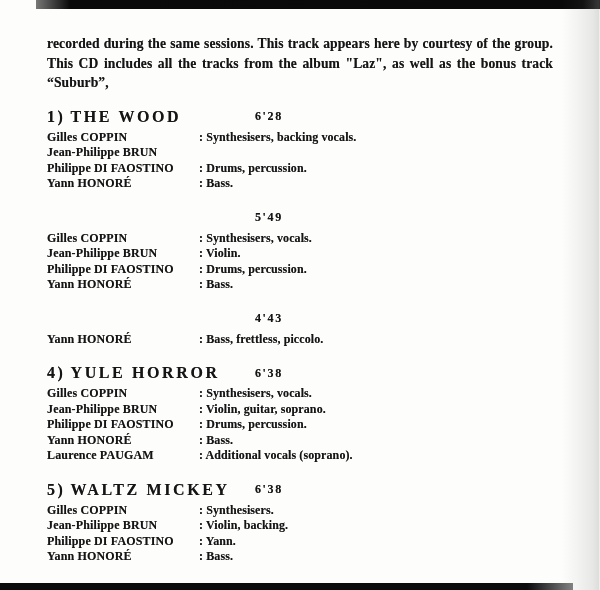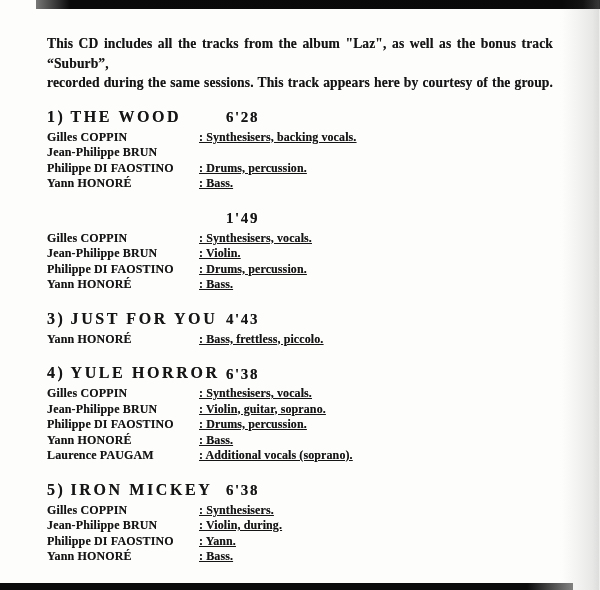--- a/index.html
+++ b/index.html
@@ -71,52 +71,52 @@
     white-space: nowrap;
   }
   .t-title {
     font-size: 16px;
     letter-spacing: 2.6px;
     text-shadow: 0 0 0.5px rgba(20,20,20,0.55);
   }
   .t-num { margin-right: 5px; }
   .t-dur {
     position: absolute;
-    left: 179px;
+    left: 208px;
     top: 1.5px;
-    font-size: 15px;
+    font-size: 12px;
     letter-spacing: 1.6px;
     text-shadow: 0 0 0.5px rgba(20,20,20,0.55);
   }
   .p-row {
     display: flex;
     font-size: 12px;
     line-height: 15.5px;
     white-space: nowrap;
     text-shadow: 0 0 0.4px rgba(20,20,20,0.5);
   }
   .p-name {
     flex: 0 0 152px;
     width: 152px;
     letter-spacing: 0.15px;
   }
-  .p-role { letter-spacing: 0.1px; text-decoration: underline; }
+  .p-role { letter-spacing: 0.1px; }
 </style>
 </head>
 <body>
 
 <div class="top-bar"></div>
 <div class="bottom-bar"></div>
 <div class="page-edge-shadow"></div>
 
 <div class="content">
 
   <div class="intro">
+    <div class="intro-line">recorded during the same sessions. This track appears here by courtesy of the group.</div>
     <div class="intro-line">This CD includes all the tracks from the album "Laz", as well as the bonus track “Suburb”,</div>
-    <div class="intro-line">recorded during the same sessions. This track appears here by courtesy of the group.</div>
   </div>
 
   <div class="track">
     <div class="t-row">
       <span class="t-title"><span class="t-num">1)</span><span>THE WOOD</span></span>
       <span class="t-dur">6'28</span>
     </div>
     <div class="p-row">
       <span class="p-name">Gilles COPPIN</span>
       <span class="p-role">: Synthesisers, backing vocals.</span>
@@ -129,21 +129,21 @@
       <span class="p-role">: Drums, percussion.</span>
     </div>
     <div class="p-row">
       <span class="p-name">Yann HONORÉ</span>
       <span class="p-role">: Bass.</span>
     </div>
   </div>
 
   <div class="track">
     <div class="t-row">
-      <span class="t-dur">1'49</span>
+      <span class="t-dur">5'49</span>
     </div>
     <div class="p-row">
       <span class="p-name">Gilles COPPIN</span>
       <span class="p-role">: Synthesisers, vocals.</span>
     </div>
     <div class="p-row">
       <span class="p-name">Jean-Philippe BRUN</span>
       <span class="p-role">: Violin.</span>
     </div>
     <div class="p-row">
@@ -151,21 +151,20 @@
       <span class="p-role">: Drums, percussion.</span>
     </div>
     <div class="p-row">
       <span class="p-name">Yann HONORÉ</span>
       <span class="p-role">: Bass.</span>
     </div>
   </div>
 
   <div class="track">
     <div class="t-row">
-      <span class="t-title"><span class="t-num">3)</span><span>JUST FOR YOU</span></span>
       <span class="t-dur">4'43</span>
     </div>
     <div class="p-row">
       <span class="p-name">Yann HONORÉ</span>
       <span class="p-role">: Bass, frettless, piccolo.</span>
     </div>
   </div>
 
   <div class="track">
     <div class="t-row">
@@ -189,30 +188,30 @@
       <span class="p-role">: Bass.</span>
     </div>
     <div class="p-row">
       <span class="p-name">Laurence PAUGAM</span>
       <span class="p-role">: Additional vocals (soprano).</span>
     </div>
   </div>
 
   <div class="track">
     <div class="t-row">
-      <span class="t-title"><span class="t-num">5)</span><span>IRON MICKEY</span></span>
+      <span class="t-title"><span class="t-num">5)</span><span>WALTZ MICKEY</span></span>
       <span class="t-dur">6'38</span>
     </div>
     <div class="p-row">
       <span class="p-name">Gilles COPPIN</span>
       <span class="p-role">: Synthesisers.</span>
     </div>
     <div class="p-row">
       <span class="p-name">Jean-Philippe BRUN</span>
-      <span class="p-role">: Violin, during.</span>
+      <span class="p-role">: Violin, backing.</span>
     </div>
     <div class="p-row">
       <span class="p-name">Philippe DI FAOSTINO</span>
       <span class="p-role">: Yann.</span>
     </div>
     <div class="p-row">
       <span class="p-name">Yann HONORÉ</span>
       <span class="p-role">: Bass.</span>
     </div>
   </div>

